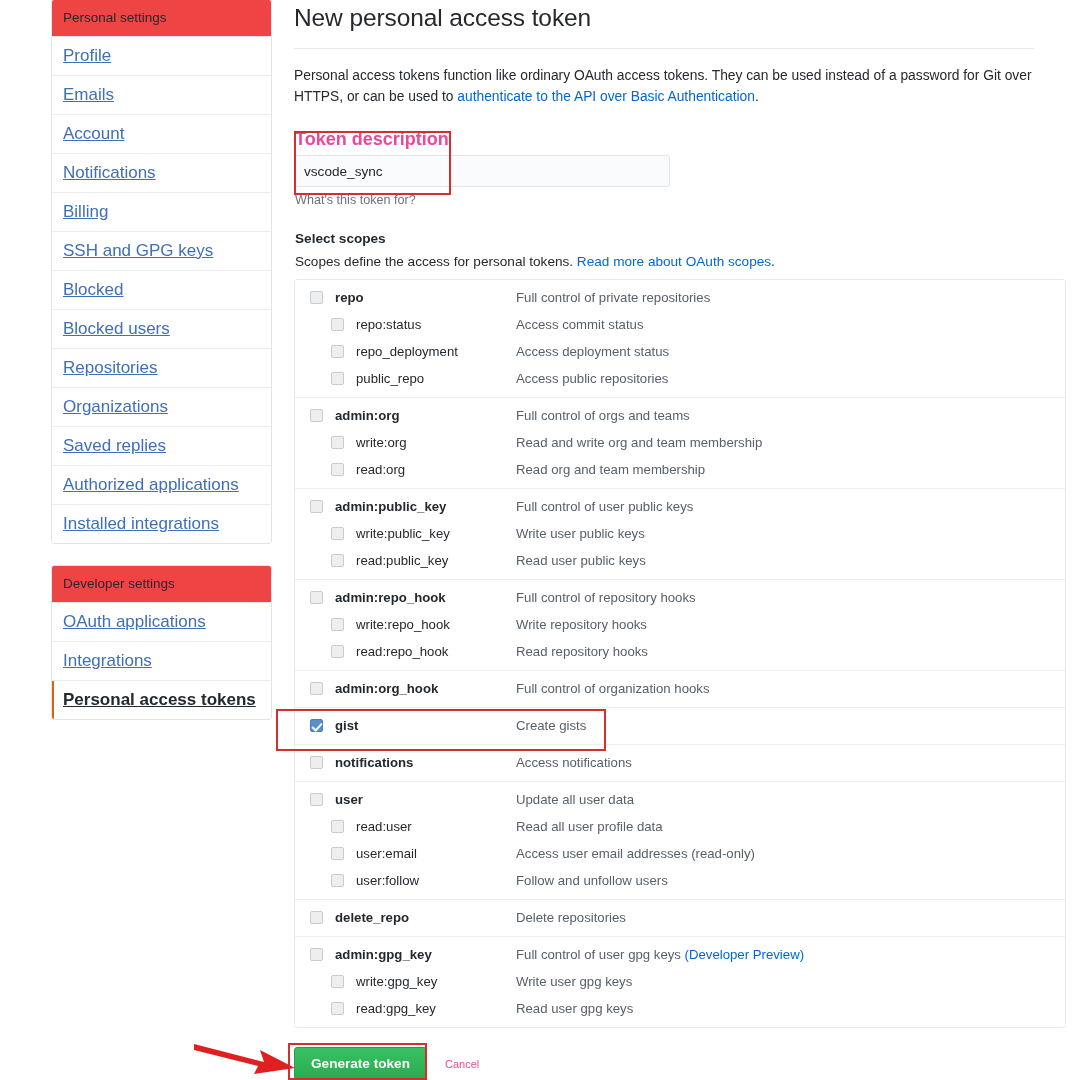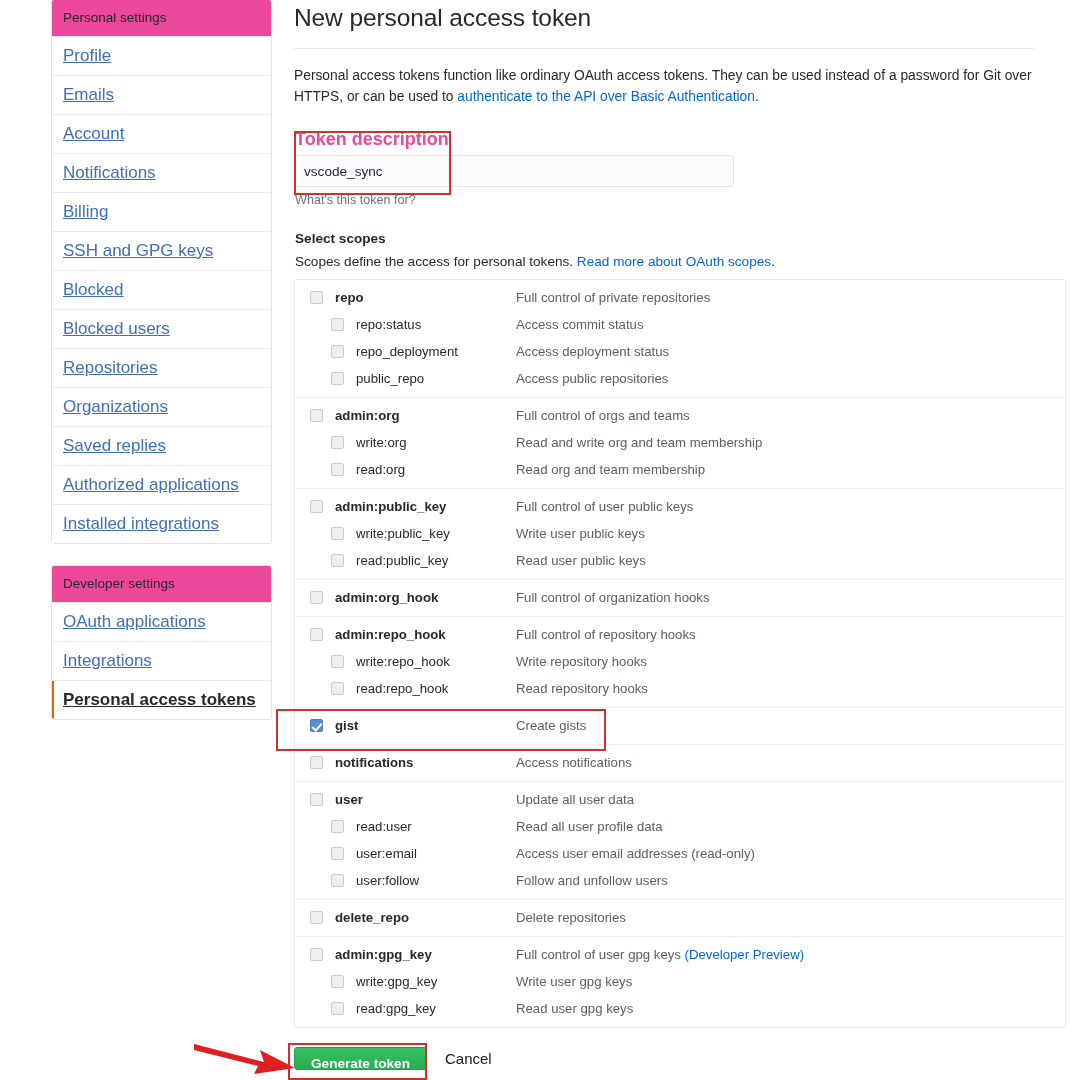--- a/index.html
+++ b/index.html
@@ -18,21 +18,21 @@
     position: absolute; left: 51px; top: -1px; width: 221px;
   }
   .nav-group {
     border: 1px solid #e1e4e8;
     border-radius: 3px;
     background: #fff;
     margin-bottom: 21px;
     overflow: hidden;
   }
   .nav-header {
-    background: #ec4899;
+    background: #ef4444;
     border-bottom: 1px solid #e1e4e8;
     padding: 9px 10px 9px 11px;
     font-size: 13.5px;
     color: #24292e;
     line-height: 18px;
   }
   .nav-item {
     display: block;
     padding: 10px 10px 10px 11px;
     font-size: 17px;
@@ -83,21 +83,21 @@
 
   .field-label {
     font-size: 18px;
     font-weight: bold;
     color: #ec4899;
     margin: 22px 0 5px 1px;
     display: block;
   }
   .text-input {
     display: block;
-    width: 440px;
+    width: 376px;
     height: 32px;
     border: 1px solid #e1e4e8;
     border-radius: 3px;
     background: #fafbfc;
     padding: 0 9px;
     font-size: 13.6px;
     font-family: "Liberation Sans", sans-serif;
     color: #24292e;
     outline: none;
   }
@@ -184,29 +184,29 @@
   }
   .btn-primary {
     background: linear-gradient(#38c161, #2bab53);
     border: 1px solid #2a9b4c;
     border-radius: 3px;
     color: #ffffff;
     font-size: 13.6px;
     font-weight: bold;
     font-family: "Liberation Sans", sans-serif;
     padding: 0 16px;
-    height: 23px;
+    height: 33px;
     line-height: 31px;
     cursor: pointer;
     white-space: nowrap;
   }
   .cancel-link {
     margin-left: 18px;
-    font-size: 15px;
-    color: #0f172a;
+    font-size: 11px;
+    color: #ec4899;
     text-decoration: none;
     cursor: pointer;
   }
 
   
   .anno-box {
     position: absolute;
     border: 2px solid #d32f2f;
     pointer-events: none;
     z-index: 50;
@@ -311,39 +311,39 @@
           </div>
           <div class="scope-row child">
             <span class="cb"></span>
             <span class="scope-name">read:public_key</span>
             <span class="scope-desc"><span>Read user public keys</span></span>
           </div>
         </div>
         <div class="scope-group">
           <div class="scope-row">
             <span class="cb"></span>
+            <span class="scope-name">admin:repo_hook</span>
+            <span class="scope-desc"><span>Full control of repository hooks</span></span>
+          </div>
+          <div class="scope-row child">
+            <span class="cb"></span>
+            <span class="scope-name">write:repo_hook</span>
+            <span class="scope-desc"><span>Write repository hooks</span></span>
+          </div>
+          <div class="scope-row child">
+            <span class="cb"></span>
+            <span class="scope-name">read:repo_hook</span>
+            <span class="scope-desc"><span>Read repository hooks</span></span>
+          </div>
+        </div>
+        <div class="scope-group">
+          <div class="scope-row">
+            <span class="cb"></span>
             <span class="scope-name">admin:org_hook</span>
             <span class="scope-desc"><span>Full control of organization hooks</span></span>
-          </div>
-        </div>
-        <div class="scope-group">
-          <div class="scope-row">
-            <span class="cb"></span>
-            <span class="scope-name">admin:repo_hook</span>
-            <span class="scope-desc"><span>Full control of repository hooks</span></span>
-          </div>
-          <div class="scope-row child">
-            <span class="cb"></span>
-            <span class="scope-name">write:repo_hook</span>
-            <span class="scope-desc"><span>Write repository hooks</span></span>
-          </div>
-          <div class="scope-row child">
-            <span class="cb"></span>
-            <span class="scope-name">read:repo_hook</span>
-            <span class="scope-desc"><span>Read repository hooks</span></span>
           </div>
         </div>
         <div class="scope-group">
           <div class="scope-row">
             <span class="cb checked"></span>
             <span class="scope-name">gist</span>
             <span class="scope-desc"><span>Create gists</span></span>
           </div>
         </div>
         <div class="scope-group">

